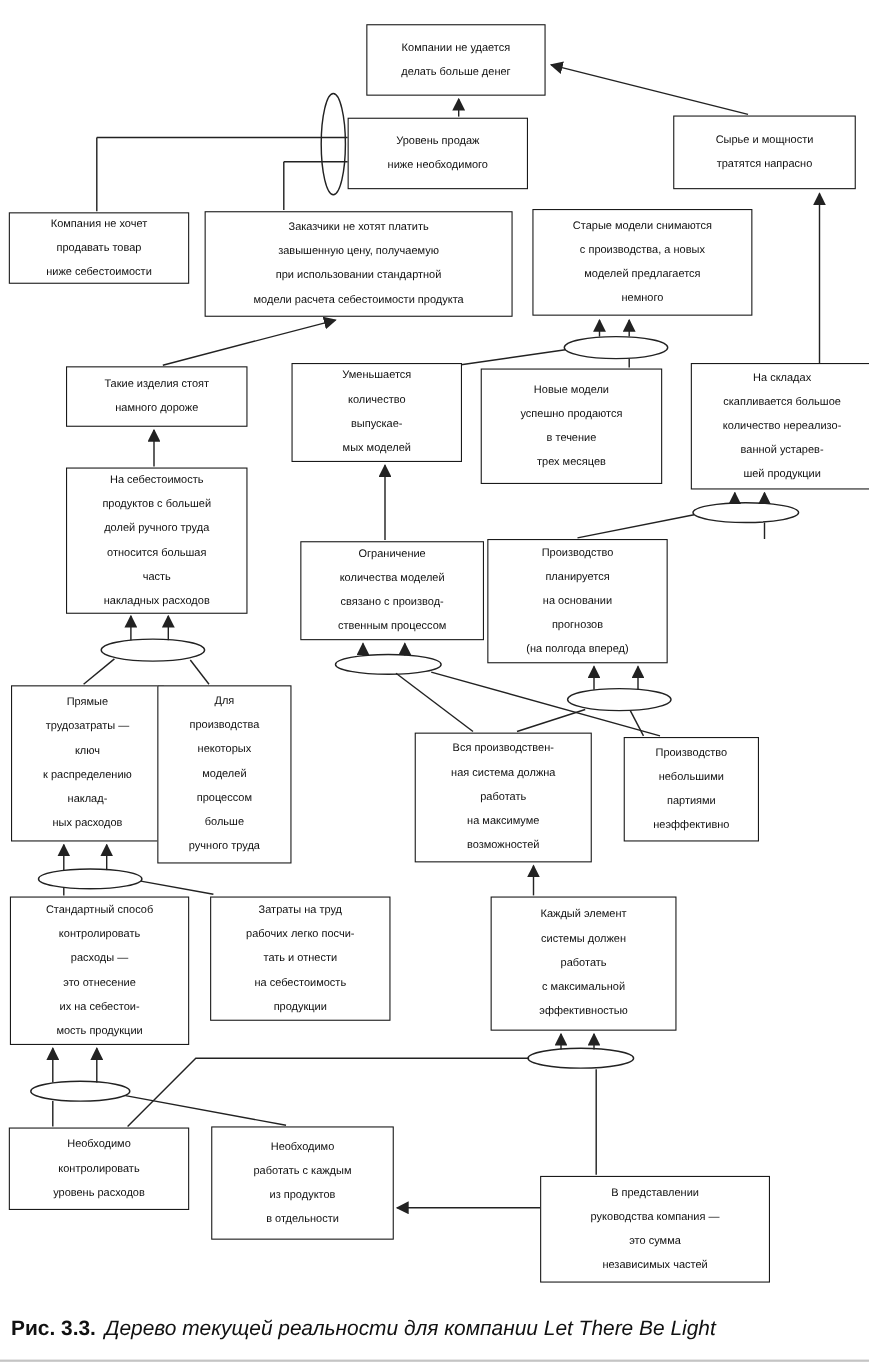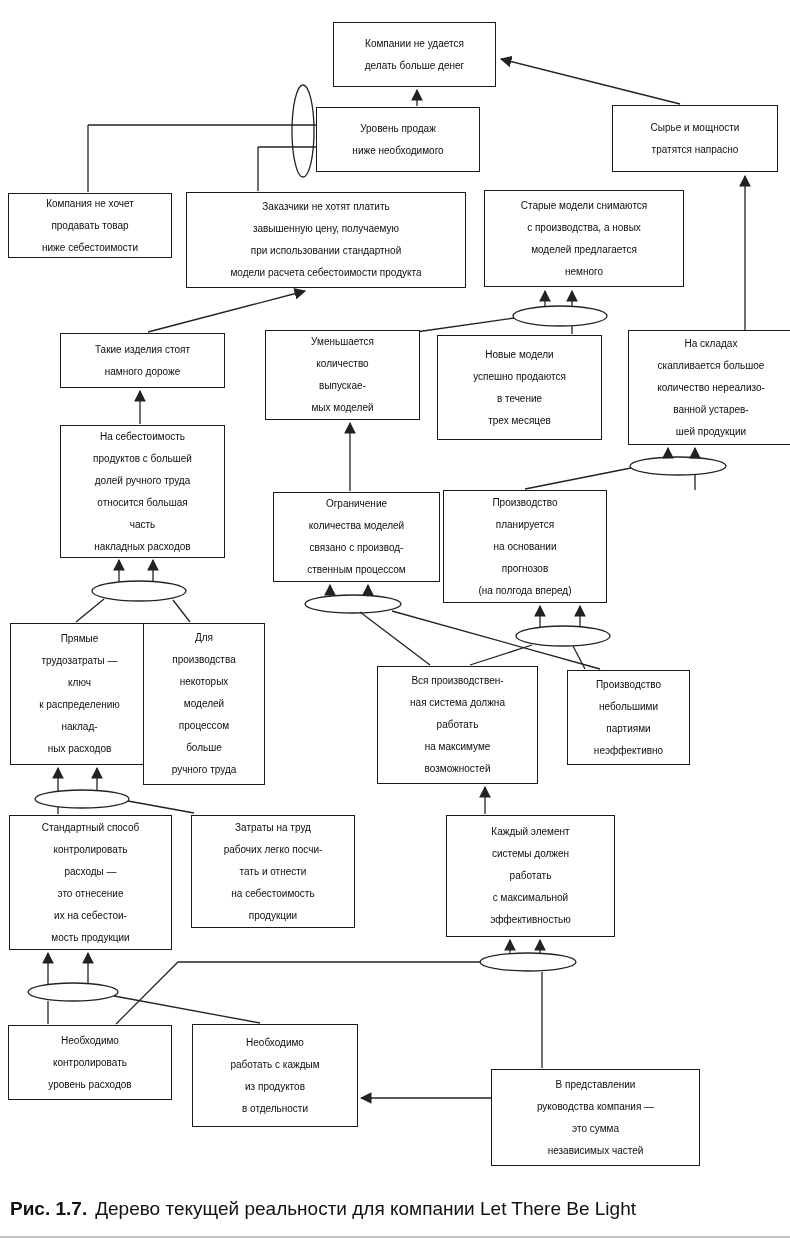--- a/index.html
+++ b/index.html
@@ -14,21 +14,21 @@
     display:flex;align-items:center;justify-content:center;
     text-align:center;white-space:pre-line;
     font-size:10px;line-height:22px;color:#0d0d0d;
     padding:2px 3px;
   }
   .caption{
     position:absolute;left:10px;top:1198px;width:760px;z-index:2;
     font-size:19px;color:#111;
   }
   .caption .cap-label{font-weight:bold;margin-right:8px;}
-  .caption .cap-text{}
+  .caption .cap-text{font-style:italic;}
   .bottom-rule{
     position:absolute;left:0;top:1236px;width:790px;height:2px;
     background:#c4c4c4;z-index:2;
   }
 </style>
 </head>
 <body>
 
 <div id="page">
 
@@ -197,17 +197,17 @@
   <div class="node" style="left:192px;top:1024px;width:166px;height:103px">Необходимо
 работать с каждым
 из продуктов
 в отдельности</div>
   <div class="node" style="left:491px;top:1069px;width:209px;height:97px">В представлении
 руководства компания —
 это сумма
 независимых частей</div>
 
   <div class="caption">
-    <span class="cap-label">Рис. 1.7.</span><span class="cap-text">Дерево текущей реальности для компании Let There Be Light</span>
+    <span class="cap-label">Рис. 3.3.</span><span class="cap-text">Дерево текущей реальности для компании Let There Be Light</span>
   </div>
 
   <div class="bottom-rule"></div>
 </div>
 
 </body></html>

